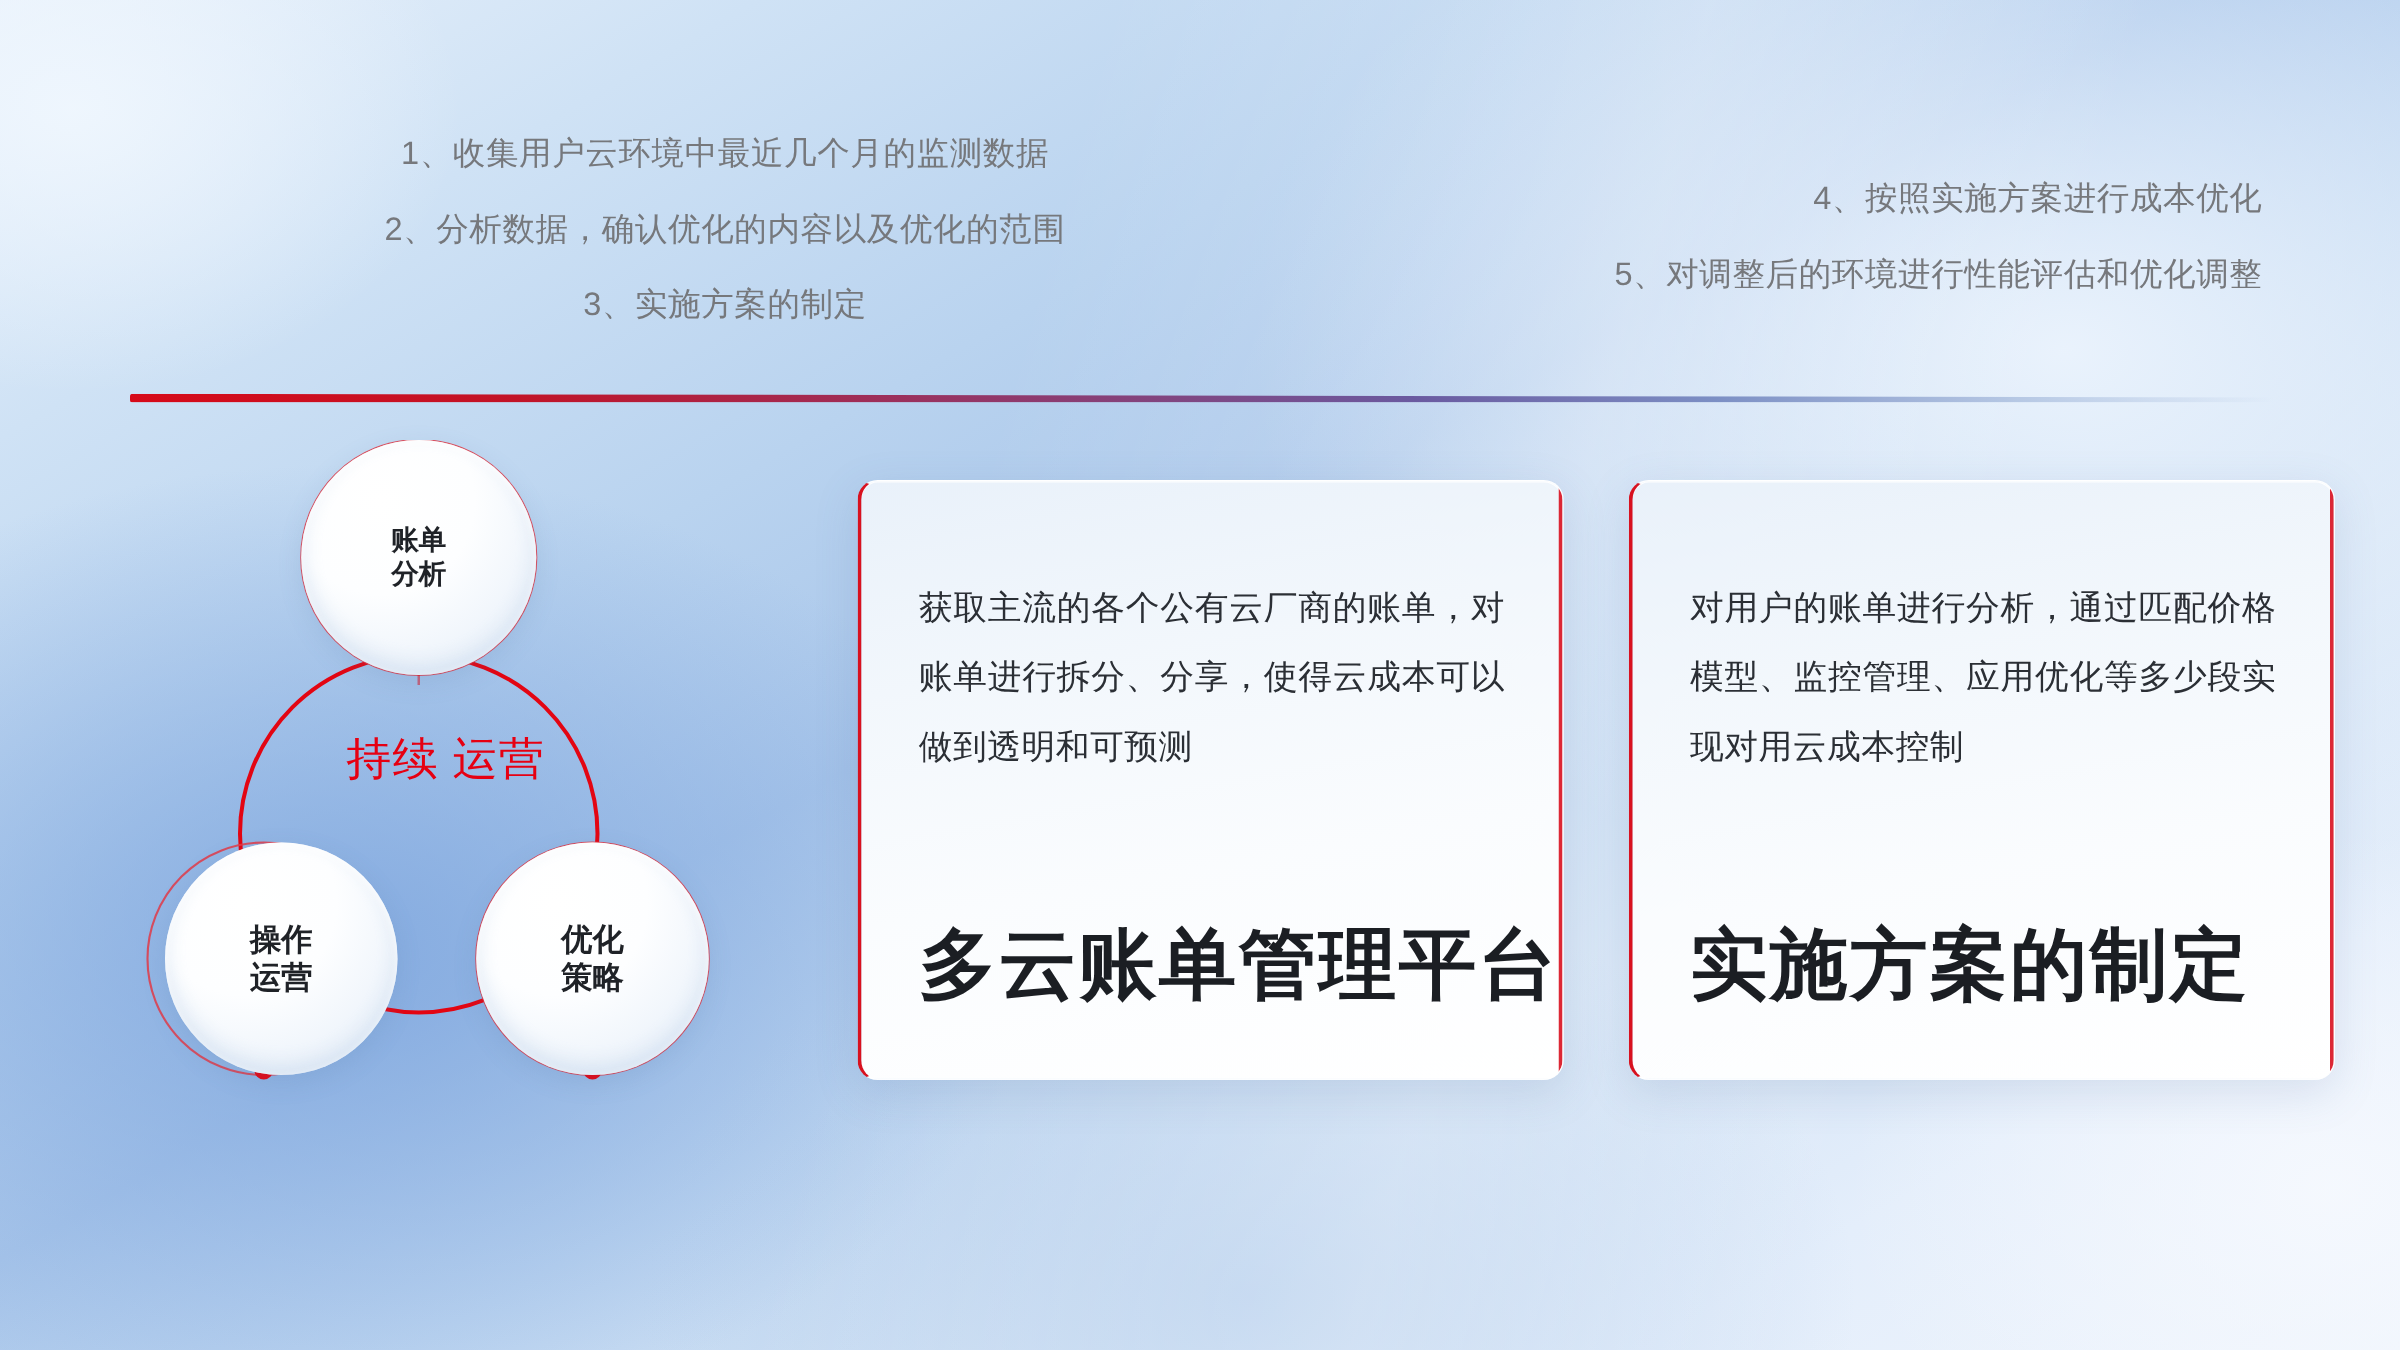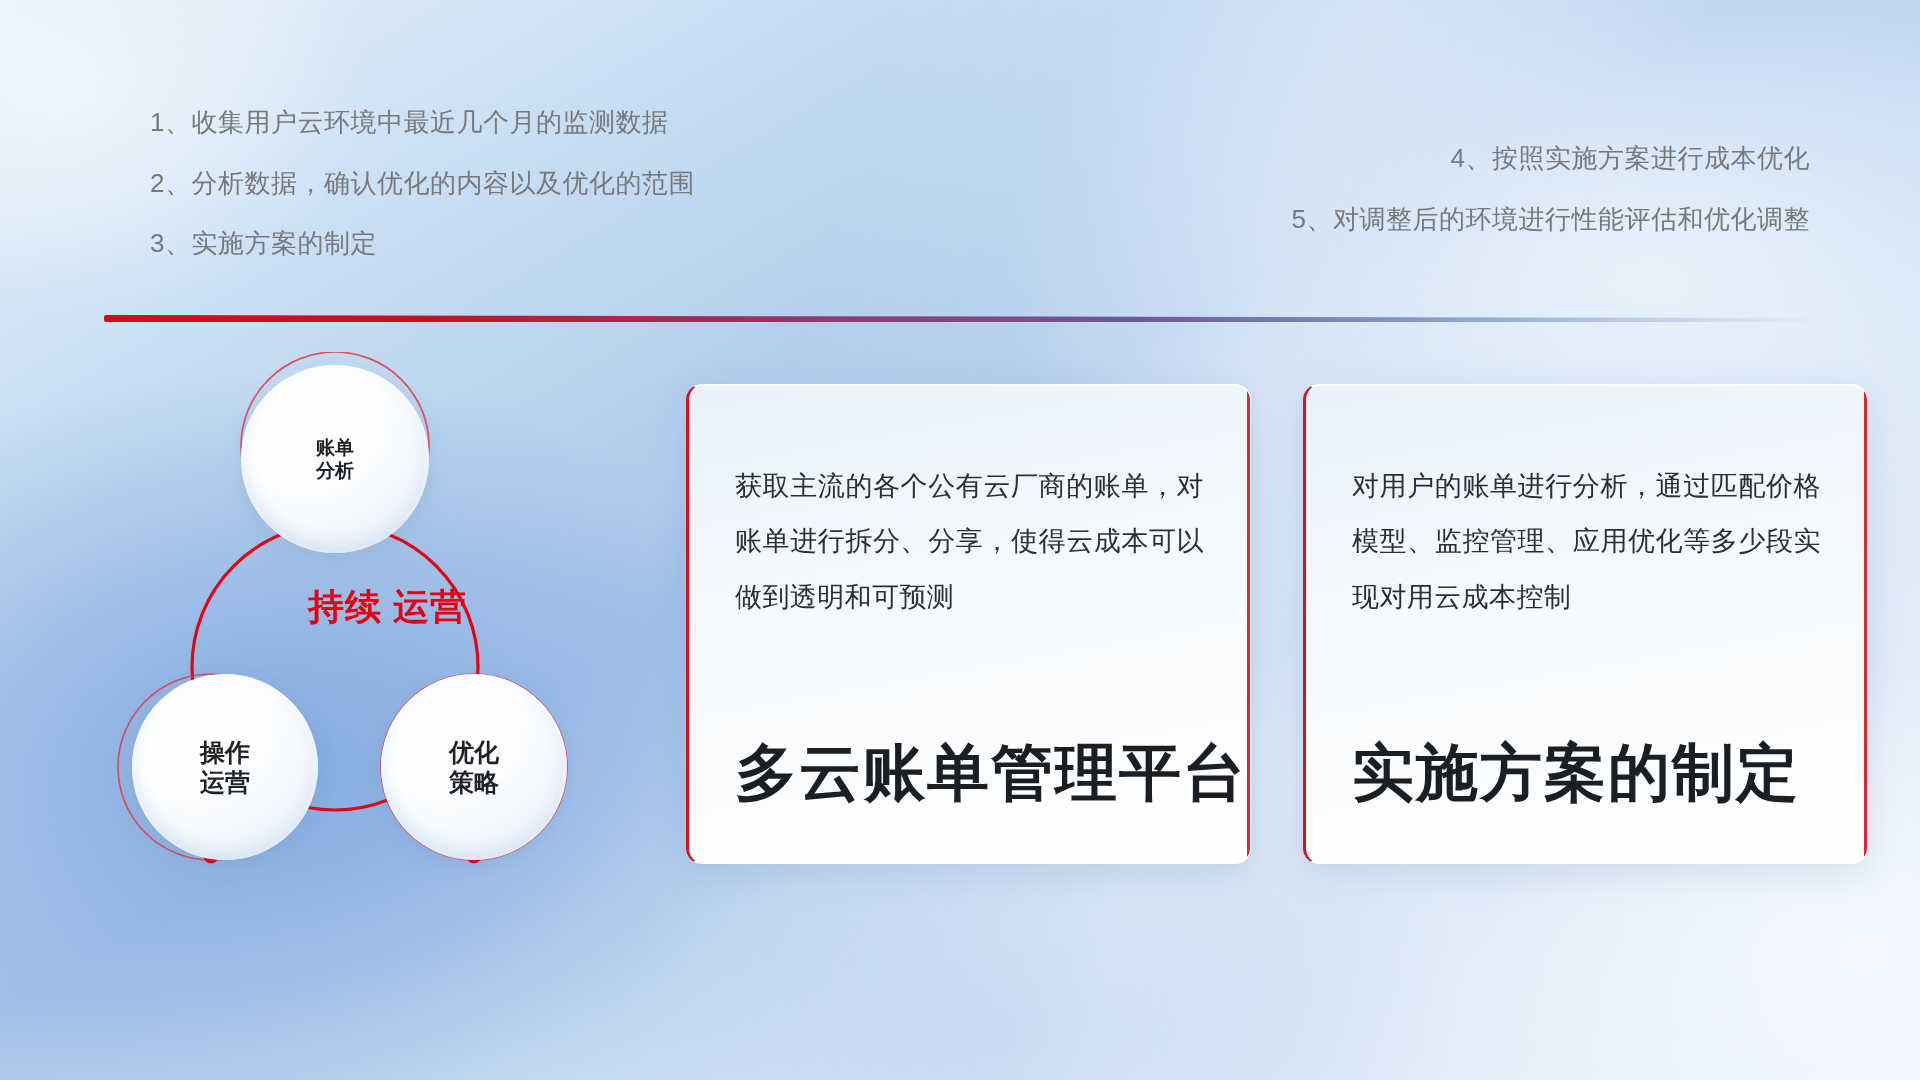--- a/index.html
+++ b/index.html
@@ -44,21 +44,21 @@
     background:linear-gradient(105deg, rgba(255,255,255,0) 40%, rgba(255,255,255,.28) 62%, rgba(255,255,255,0) 78%);
   }
 
   
   .steps{
     position:absolute; z-index:5;
     top:106px; left:150px; right:110px;
     display:flex;
   }
   .steps-col{ display:flex; flex-direction:column; }
-  .steps-col.left { width:860px; gap:28px; padding-top:0; }
+  .steps-col.left { width:860px; gap:28px; padding-top:0;text-align:center; }
   .steps-col.right{ flex:1; gap:28px; padding-top:36px; padding-left:146px;align-items:flex-end; }
   .step-line{
     font-size:26px;
     line-height:1.25;
     color:#76787c;
     white-space:nowrap;
     letter-spacing:.5px;
   }
 
   
@@ -84,32 +84,32 @@
     color:#1f2227;
     font-weight:700;
     line-height:1.22;
     background:
       radial-gradient(circle at 34% 26%, #ffffff 0%, #fdfeff 40%, #eef4fb 74%, #e4edf8 100%);
     box-shadow:
       inset 0 2px 7px rgba(255,255,255,.95),
       inset 0 -7px 16px rgba(186,207,232,.48),
       0 6px 20px rgba(90,125,170,.16);
   }
-  .node-top{ left:145px; top:13px;   width:188px; height:188px; font-size:19px; }
+  .node-top{ left:145px; top:0px;   width:188px; height:188px; font-size:22px; }
   .node-bl { left:36px;  top:322px; width:186px; height:186px; font-size:25px; }
   .node-br { left:285px; top:322px; width:186px; height:186px; font-size:25px; }
   .node span{ display:block; }
 
   .venn-center{
     position:absolute;
     left:181px; top:190px; width:190px; height:130px;
-    display:flex; align-items:center; justify-content:flex-end;
+    display:flex; align-items:center; justify-content:flex-start;
     text-align:center;
     color:#e60012;
-    font-weight:700;
+    font-weight:400;
     font-size:36px;
     line-height:1.22;
     letter-spacing:1px;
   }
 
   
   .cards{
     position:absolute; z-index:6;
     left:686px; top:384px;
     display:flex; gap:52px;

